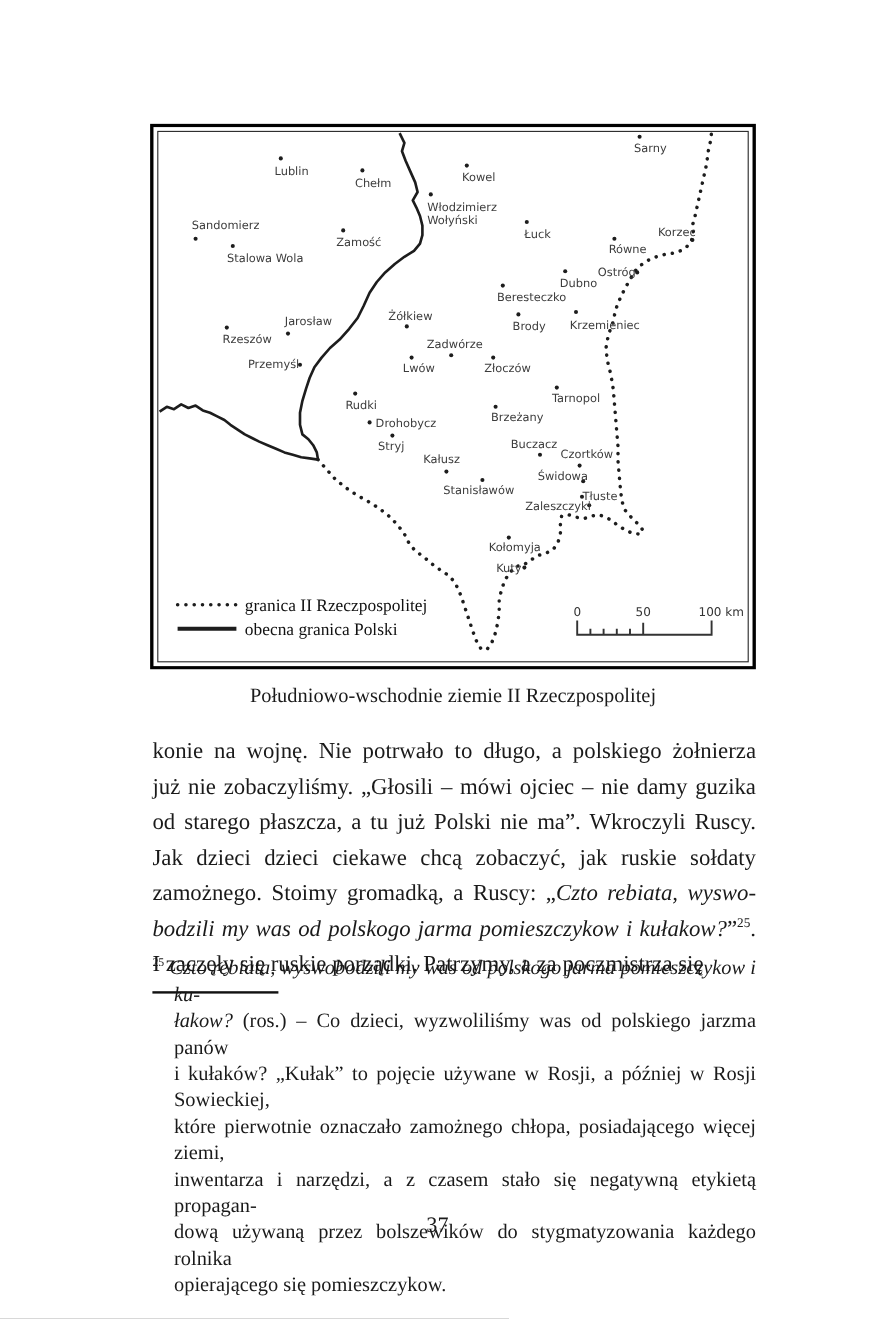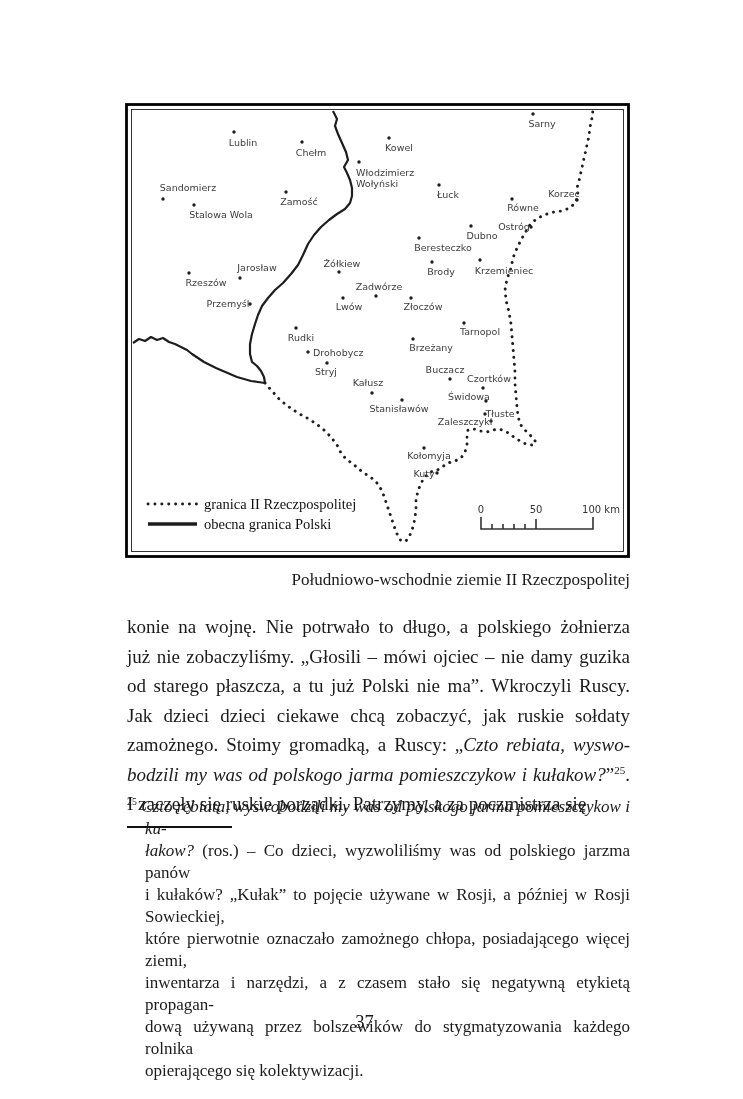--- a/index.html
+++ b/index.html
@@ -14,21 +14,21 @@
   .border-solid{fill:none;stroke:#1d1d1d;stroke-width:2.2;stroke-linejoin:round;}
   .border-dotted{fill:none;stroke:#1d1d1d;stroke-width:2.9;stroke-linecap:round;stroke-dasharray:0.1 6.8;}
   .legend-solid{stroke:#1d1d1d;stroke-width:3.4;}
   .city-dot{fill:#1d1d1d;}
   .city-label{font-family:"DejaVu Sans",sans-serif;font-size:9.5px;fill:#3c3c3c;}
   .legend-text{font-family:"Liberation Serif",serif;font-size:14.5px;fill:#111;}
   .scale-label{font-family:"DejaVu Sans",sans-serif;font-size:10px;fill:#333;}
   .scalebar-path{fill:none;stroke:#333;stroke-width:1.6;}
 
   
-  .caption{position:absolute;left:125px;top:570px;width:505px;text-align:right;font-size:17px;}
+  .caption{position:absolute;left:125px;top:570px;width:505px;text-align:center;font-size:17px;}
   .body-text{position:absolute;left:127px;top:612px;width:503px;font-size:19px;line-height:29.5px;}
   .line{text-align:justify;}
   .line.just{text-align-last:justify;}
   sup{font-size:0.58em;vertical-align:super;line-height:0;}
   .footnote-rule{position:absolute;left:127px;top:826px;width:105px;height:1.5px;background:#111;}
   .footnote{position:absolute;left:127px;top:796px;width:503px;font-size:17px;line-height:22px;}
   .footnote .line{padding-left:18px;}
   .footnote .line.first{text-indent:-18px;}
   .page-number{position:absolute;left:0;top:1012px;width:729px;text-align:center;font-size:18.5px;}
 </style>
@@ -150,17 +150,17 @@
     </div>
 
   <div class="footnote-rule"></div>
   <div class="footnote">
       <div class="line just first"><sup>25</sup><i> Czto rebiata, wyswobodzili my was od polskogo jarma pomieszczykow i ku-</i></div>
       <div class="line just"><i>łakow?</i><span> (ros.) – Co dzieci, wyzwoliliśmy was od polskiego jarzma panów</span></div>
       <div class="line just"><span>i kułaków? „Kułak” to pojęcie używane w Rosji, a później w Rosji Sowieckiej,</span></div>
       <div class="line just"><span>które pierwotnie oznaczało zamożnego chłopa, posiadającego więcej ziemi,</span></div>
       <div class="line just"><span>inwentarza i narzędzi, a z czasem stało się negatywną etykietą propagan-</span></div>
       <div class="line just"><span>dową używaną przez bolszewików do stygmatyzowania każdego rolnika</span></div>
-      <div class="line"><span>opierającego się kolektywizacji.</span></div>
+      <div class="line"><span>opierającego się pomieszczykow.</span></div>
     </div>
 
   <div class="page-number">37</div>
 </div>
 
 </body></html>

